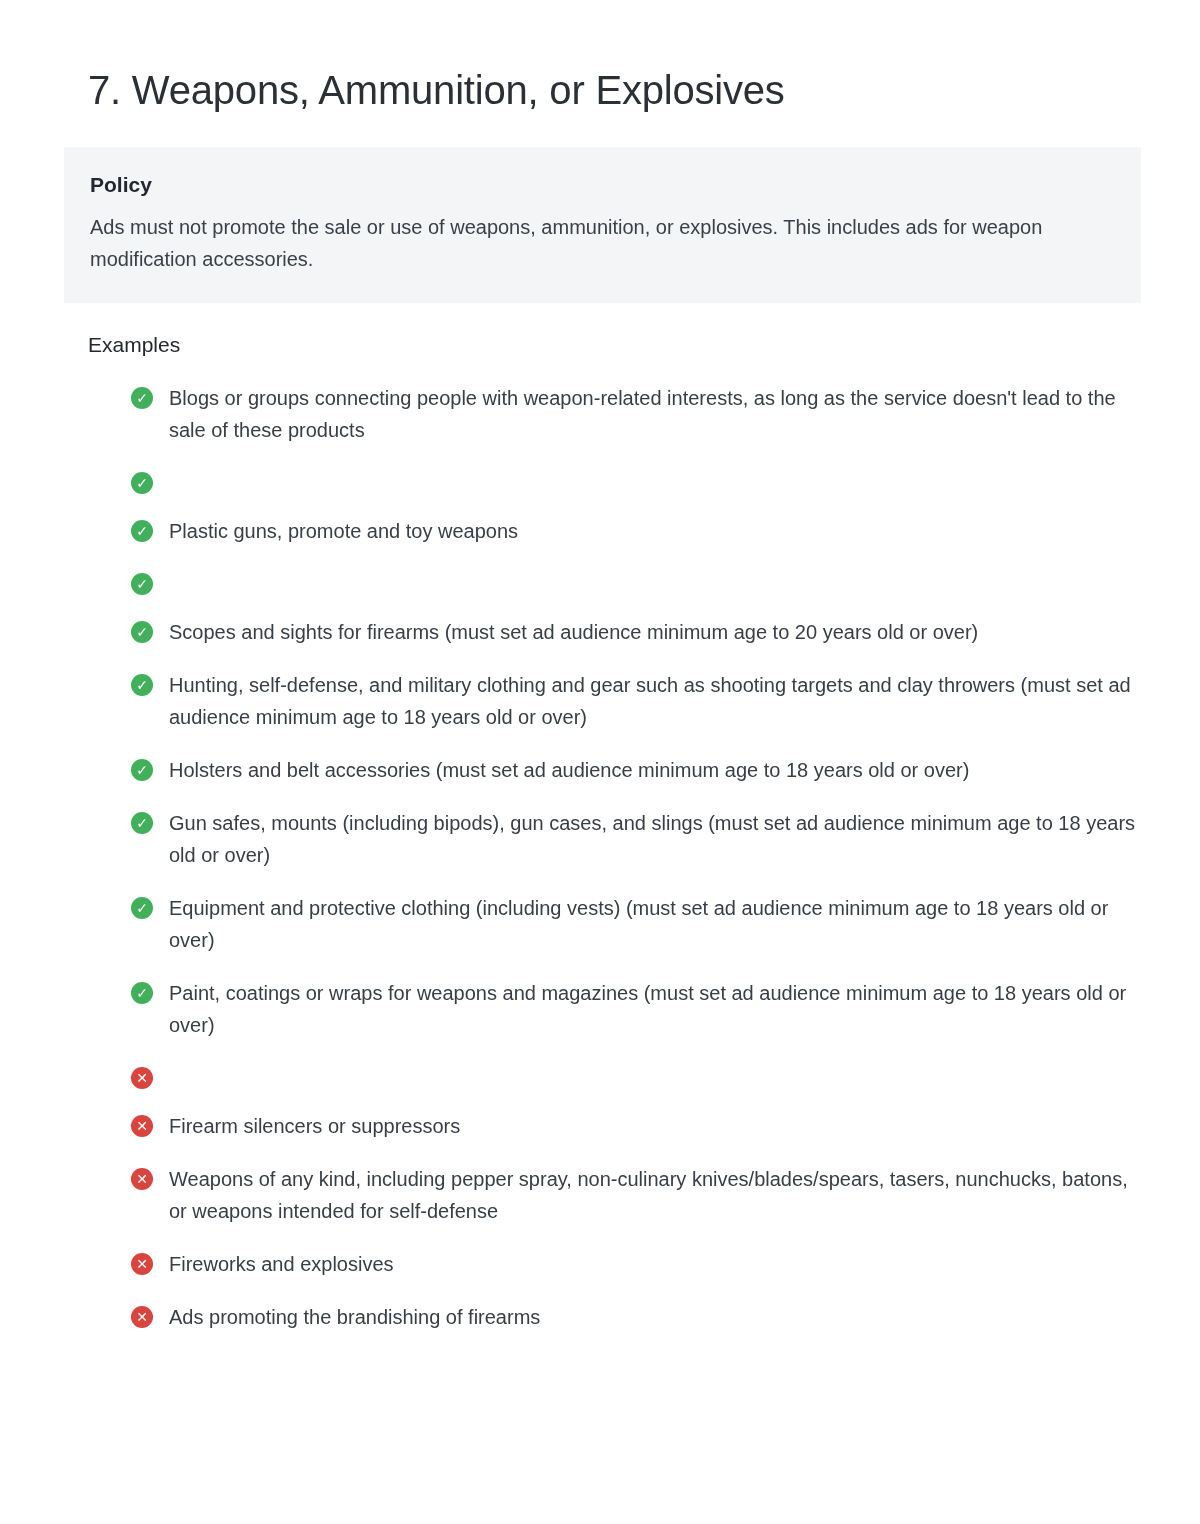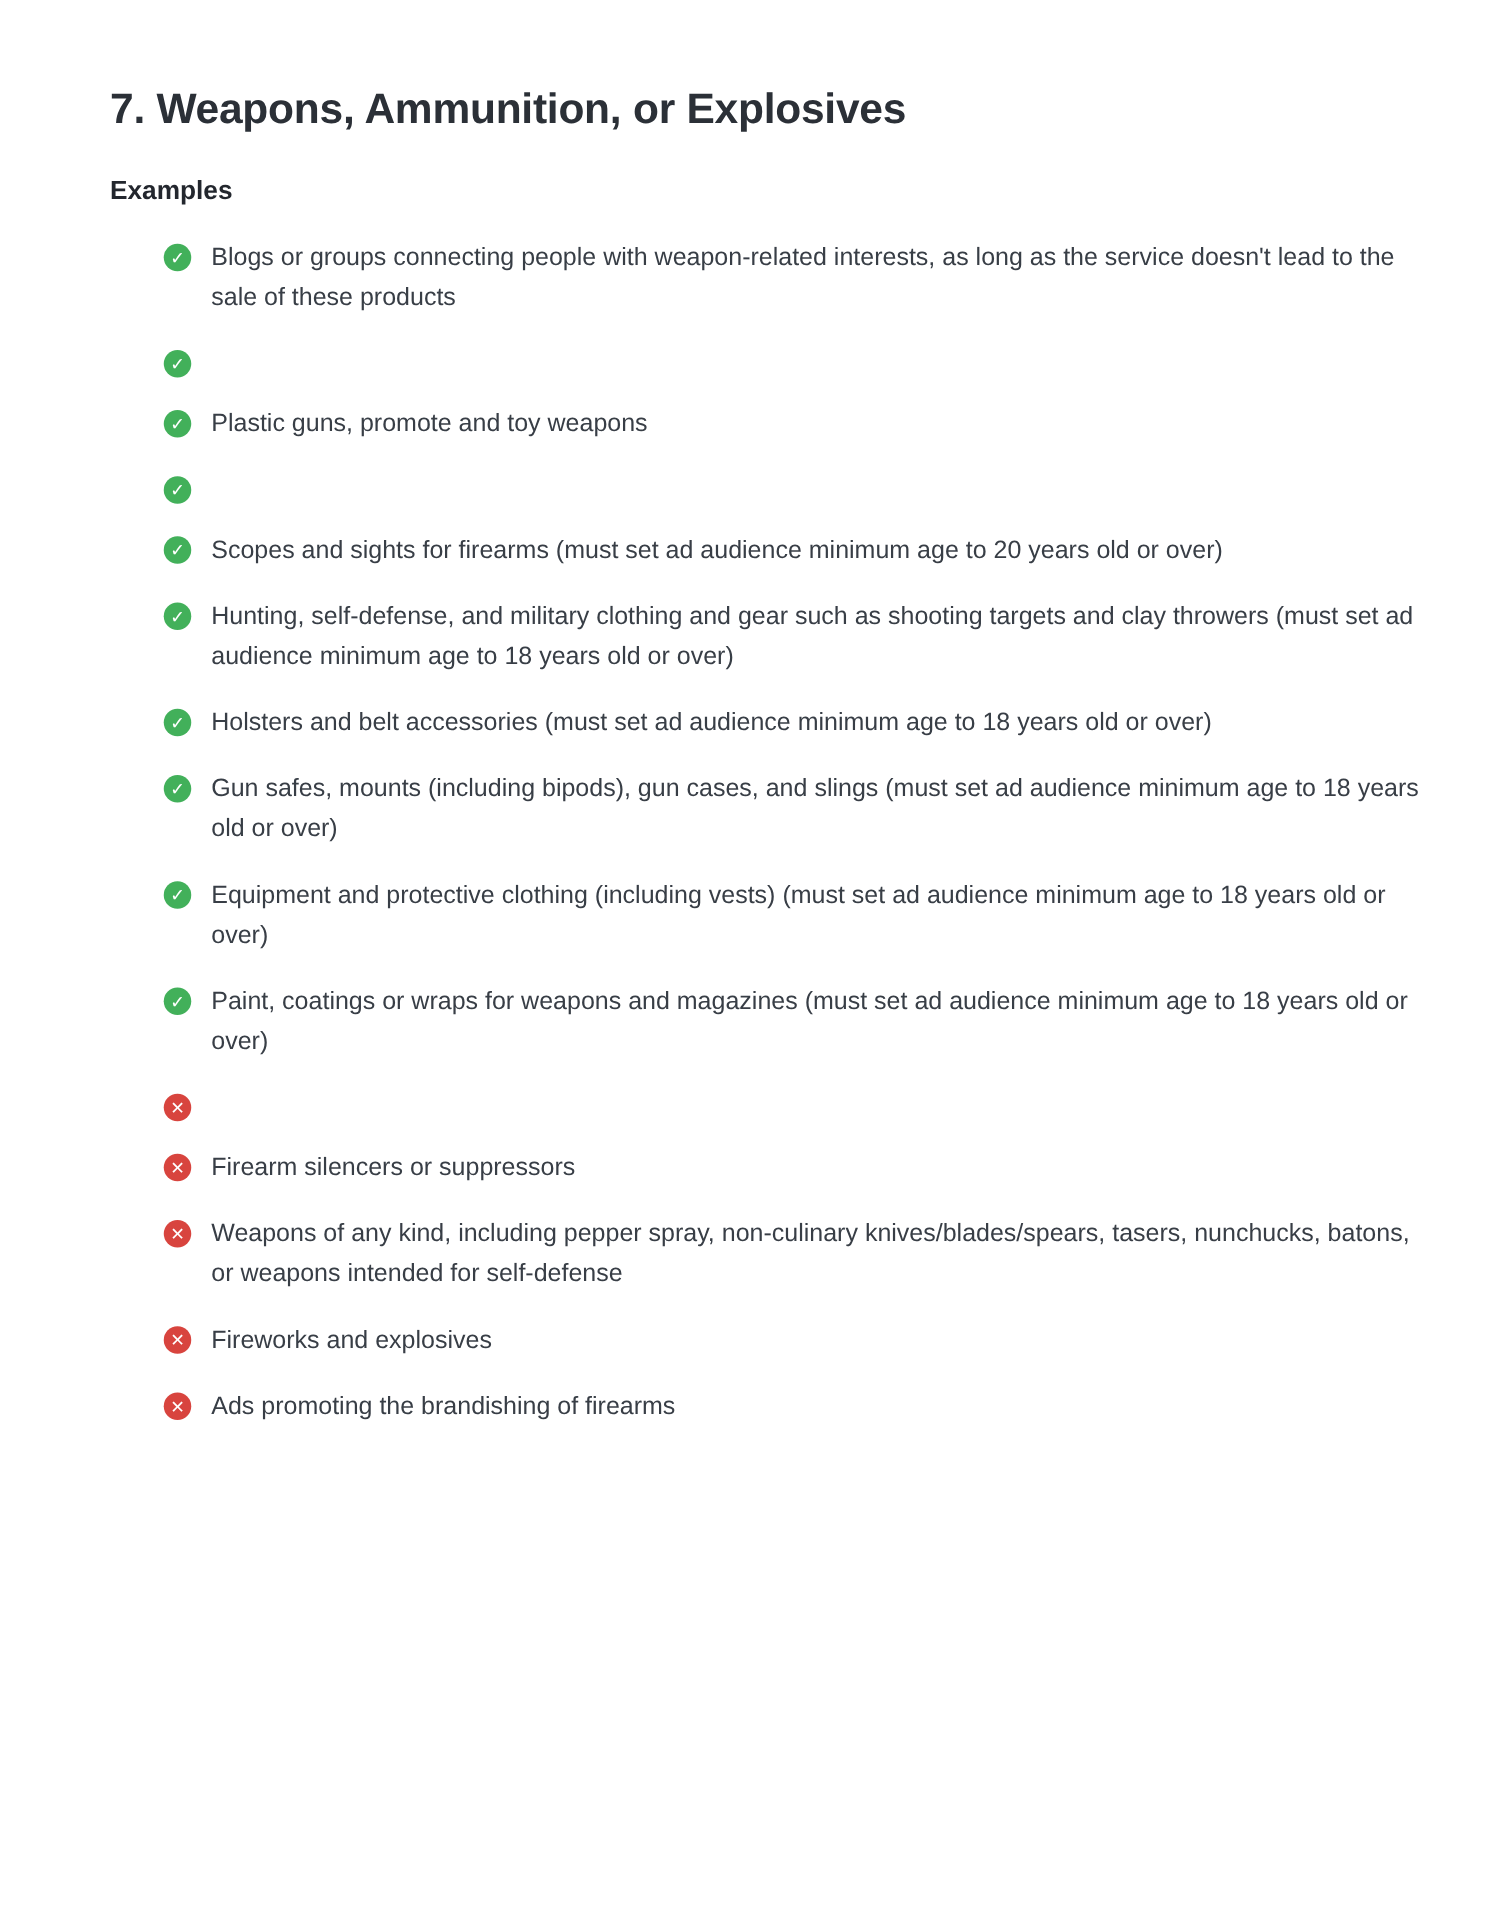--- a/index.html
+++ b/index.html
@@ -10,22 +10,22 @@
     background: #ffffff;
     font-family: "Liberation Sans", "DejaVu Sans", sans-serif;
     color: #373d45;
     overflow: hidden;
   }
   .page {
     padding: 68px 59px 0 64px;
   }
   .page-title {
     margin: 0 0 34px 24px;
-    font-size: 34px;
-    font-weight: 700;
+    font-size: 40px;
+    font-weight: 400;
     letter-spacing: -0.2px;
     color: #2b3037;
   }
   .policy-box {
     background: var(--policy-bg, #f4f5f7);
     padding: 26px 28px 28px 26px;
   }
   .policy-heading {
     margin: 0 0 14px 0;
     font-size: 21px;
@@ -35,21 +35,21 @@
   .policy-body {
     margin: 0;
     font-size: 20px;
     line-height: 32px;
     color: #3a4048;
     max-width: 990px;
   }
   .examples-heading {
     margin: 30px 0 25px 24px;
     font-size: 21px;
-    font-weight: 700;
+    font-weight: 400;
     color: #23272e;
   }
   .examples-list {
     list-style: none;
     margin: 0;
     padding: 0 0 0 67px;
   }
   .example-item {
     display: flex;
     align-items: flex-start;
@@ -77,20 +77,24 @@
     max-width: 970px;
   }
 </style>
 </head>
 <body>
 
 <div class="page">
 
   <h1 class="page-title">7. Weapons, Ammunition, or Explosives</h1>
 
+  <section class="policy-box">
+    <h2 class="policy-heading">Policy</h2>
+    <p class="policy-body">Ads must not promote the sale or use of weapons, ammunition, or explosives. This includes ads for weapon modification accessories.</p>
+  </section>
 
   <h2 class="examples-heading">Examples</h2>
 
   <ul class="examples-list" id="examples-list">
       <li class="example-item allowed">
         <span class="status-icon">✓</span>
         <span class="example-text">Blogs or groups connecting people with weapon-related interests, as long as the service doesn't lead to the sale of these products</span>
       </li>
       <li class="example-item allowed">
         <span class="status-icon">✓</span>

